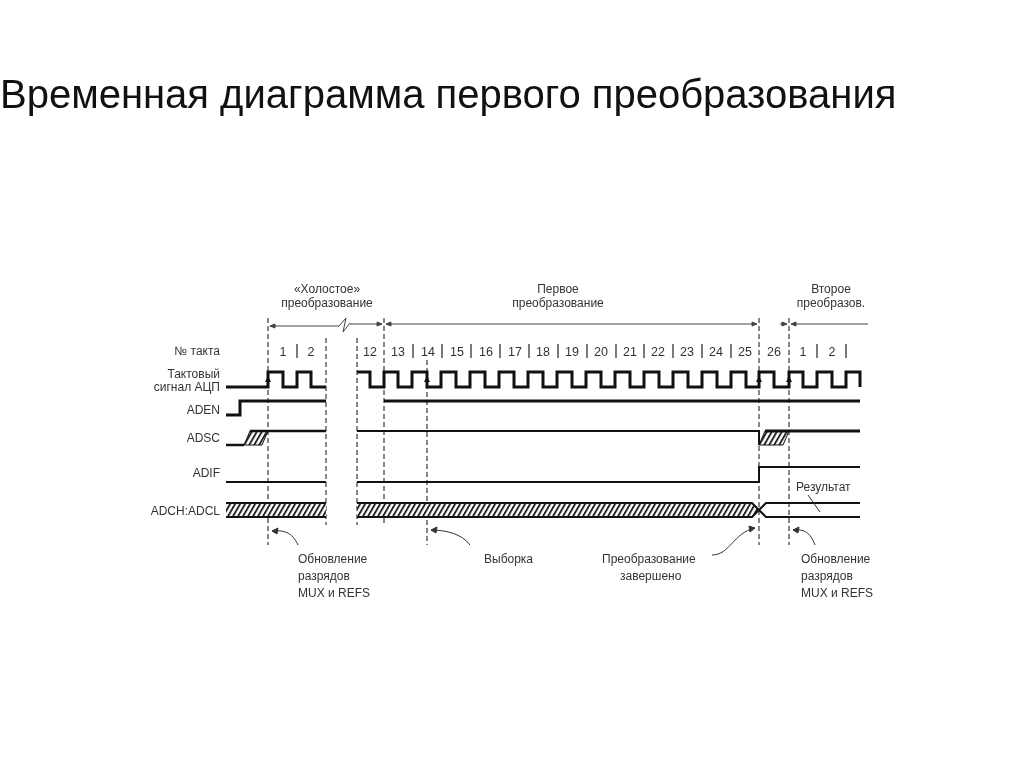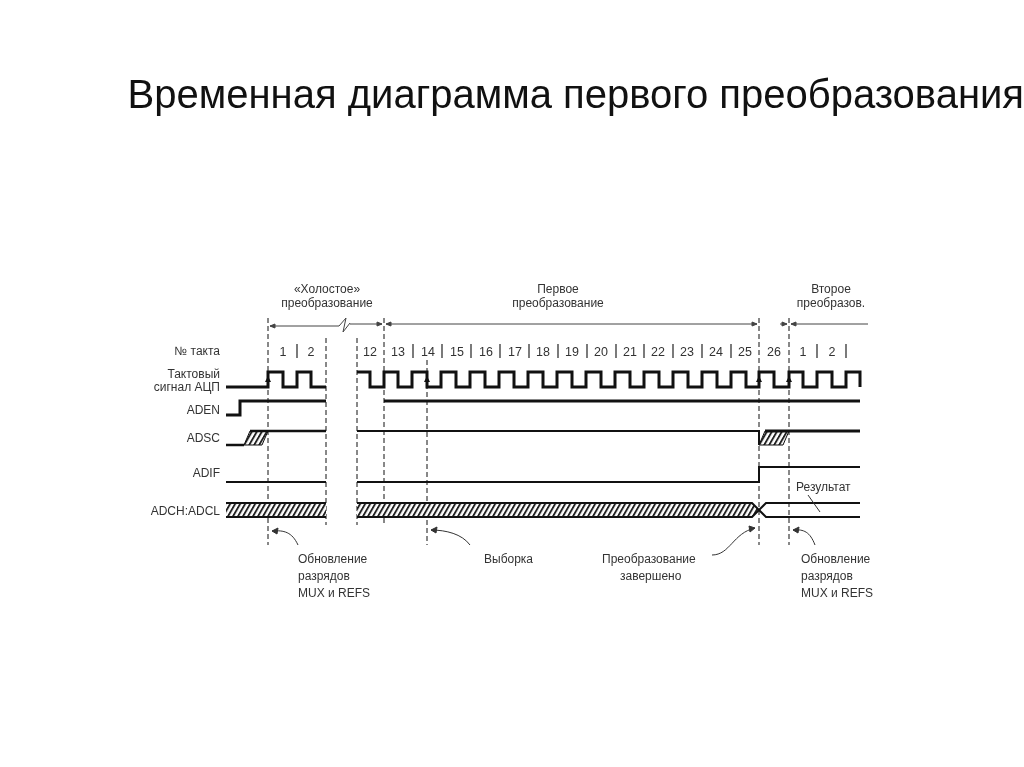--- a/index.html
+++ b/index.html
@@ -1,18 +1,18 @@
 <!DOCTYPE html>
 <html><head>
 <meta charset="utf-8">
 <style>
   html, body { margin: 0; padding: 0; background: #ffffff; }
   body { width: 1024px; height: 767px; position: relative; overflow: hidden; font-family: "Liberation Sans", sans-serif; }
   .slide-title {
-    position: absolute; left: 0; top: 72px; width: 1024px; text-align: right;
+    position: absolute; left: 0; top: 72px; width: 1024px; text-align: left;
     font-size: 40px; color: #111111; font-family: "Liberation Sans", sans-serif; letter-spacing: 0px;
   }
   #diagram { position: absolute; left: 0; top: 0; }
   .lbl { font-family: "Liberation Sans", sans-serif; font-size: 12px; fill: #333333; }
   .lbl-sig { font-family: "Liberation Sans", sans-serif; font-size: 12px; fill: #333333; }
   .tick-num { font-family: "Liberation Sans", sans-serif; font-size: 12.5px; fill: #333333; }
   .note { font-family: "Liberation Sans", sans-serif; font-size: 12px; fill: #333333; }
 </style>
 </head>
 <body>

